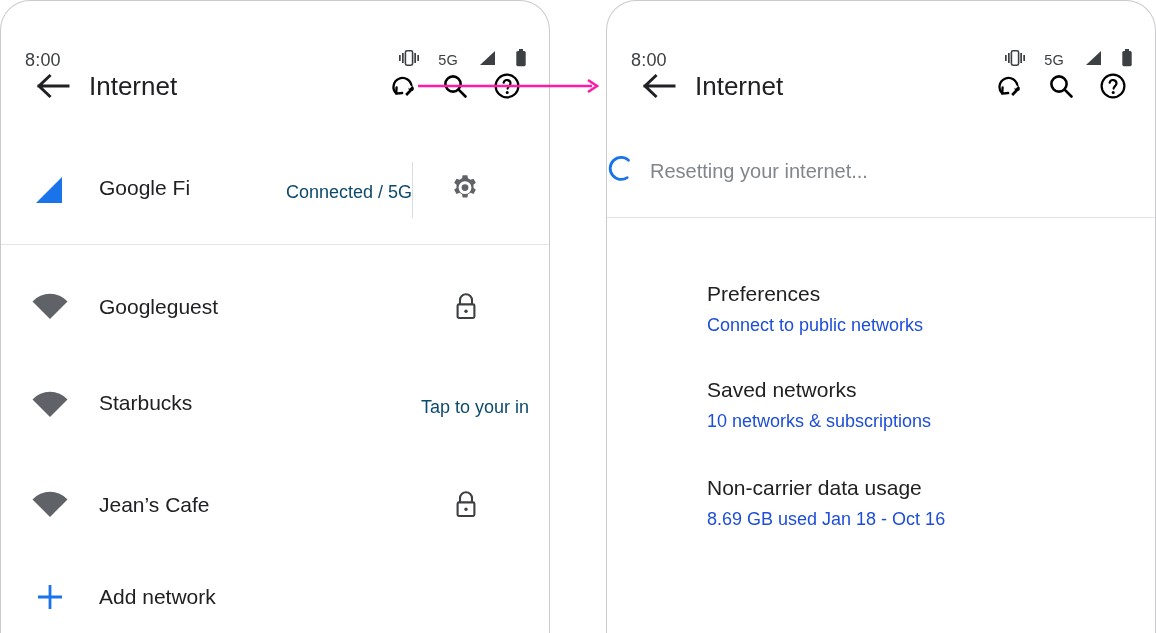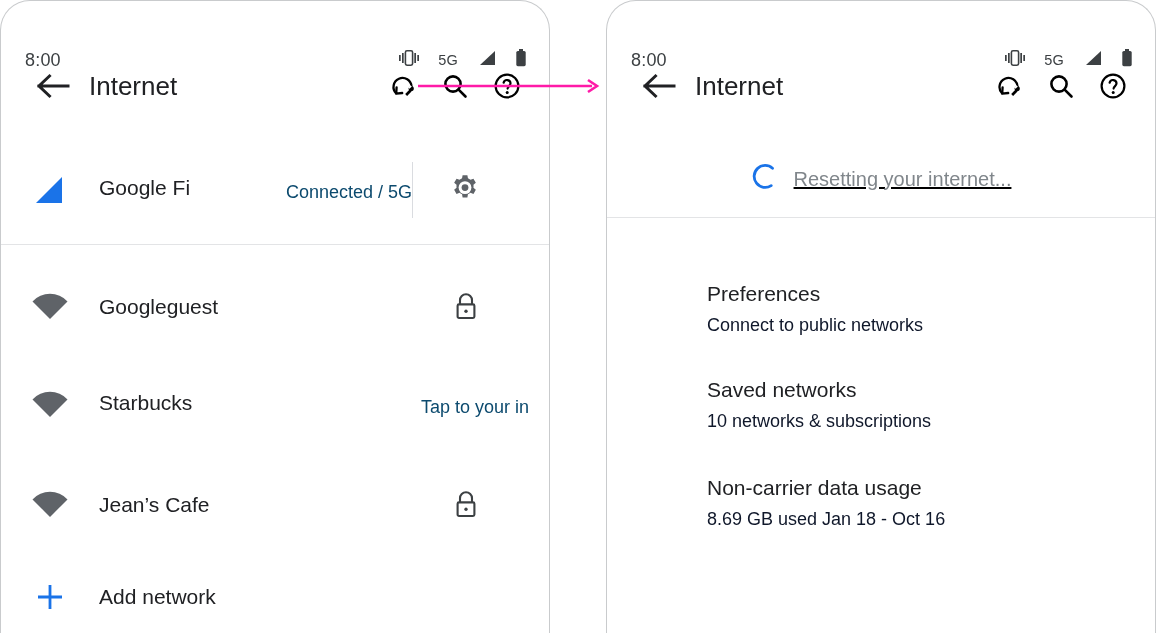--- a/index.html
+++ b/index.html
@@ -158,26 +158,24 @@
     display: flex; align-items: center; justify-content: center;
     margin-right: 46px;
   }
 
   .add-row .row-title { color: #202124; }
 
   
   .spinner-block {
     position: absolute;
     left: 0; right: 0;
-    top: 132px;
+    top: 124px;
     height: 92px;
     display: flex;
     align-items: center;
-    justify-content: center;
-    text-decoration: underline;
   }
   .spinner-inner {
     display: flex;
     align-items: center;
     gap: 13px;
   }
   .spinner-text {
     font-size: 20px;
     color: #80868b;
     white-space: nowrap;
@@ -192,21 +190,21 @@
     margin-top: 20px;
   }
   .setting-title {
     font-size: 21px;
     color: #202124;
     line-height: 1.25;
     white-space: nowrap;
   }
   .setting-sub {
     font-size: 18px;
-    color: #0f172a;
+    color: #1d4ed8;
     line-height: 1.35;
     margin-top: 6px;
     white-space: nowrap;
   }
 
   
   .arrow-svg {
     position: absolute;
     left: 410px;
     top: 70px;

